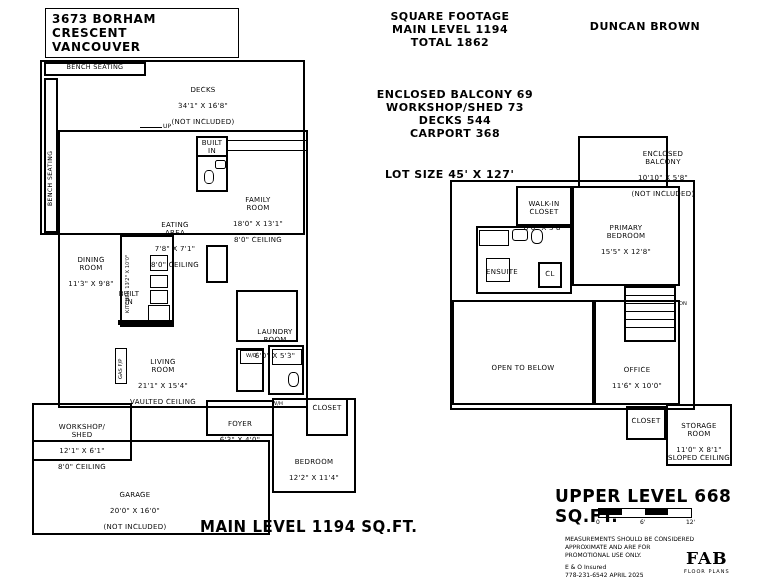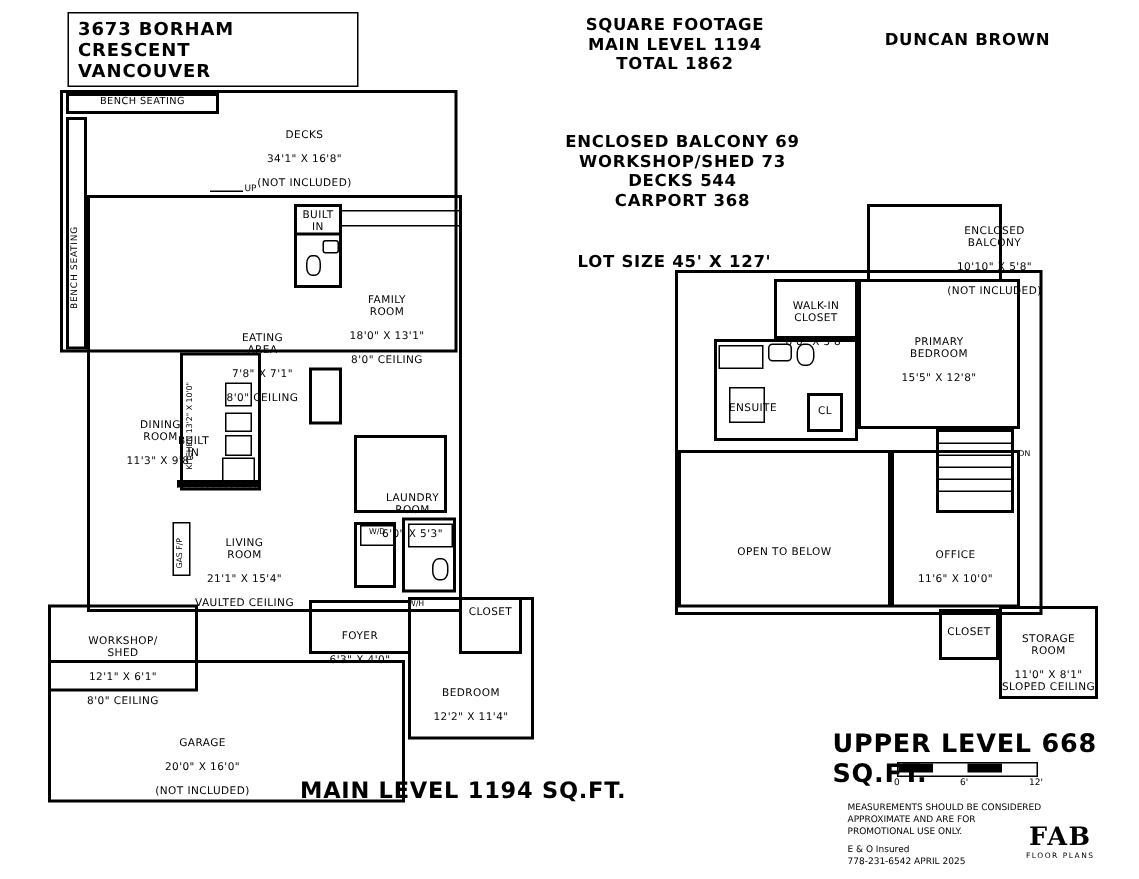--- a/index.html
+++ b/index.html
@@ -93,21 +93,21 @@
   <span>8'0" CEILING</span>
 </div>
 
 <div class="lbl" style="left:218px;top:188px;width:80px;">
   <span>FAMILY
 ROOM</span><br>
   <span>18'0" X 13'1"</span><br>
   <span>8'0" CEILING</span>
 </div>
 
-<div class="lbl" style="left:72px;top:248px;width:70px;margin-top:23px;">
+<div class="lbl" style="left:56px;top:248px;width:70px;">
   <span>DINING
 ROOM</span><br>
   <span>11'3" X 9'8"</span>
 </div>
 
 <div class="room" style="left:120px;top:235px;width:54px;height:92px;"></div>
 <div class="abs vert t5" style="left:124px;top:243px;height:70px;">
   <span>KITCHEN</span>  <span>13'2" X 10'0"</span>
 </div>
 <div class="abs" style="left:148px;top:305px;width:20px;height:16px;border:1px solid #000;"></div>

